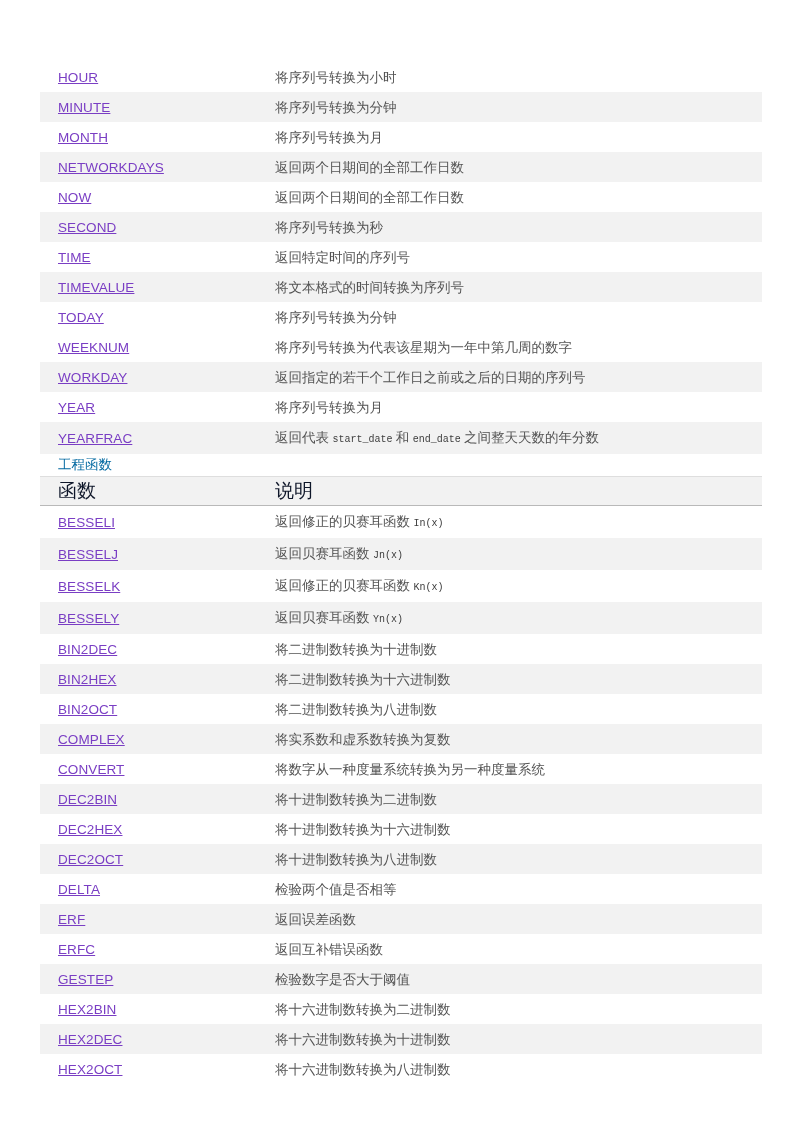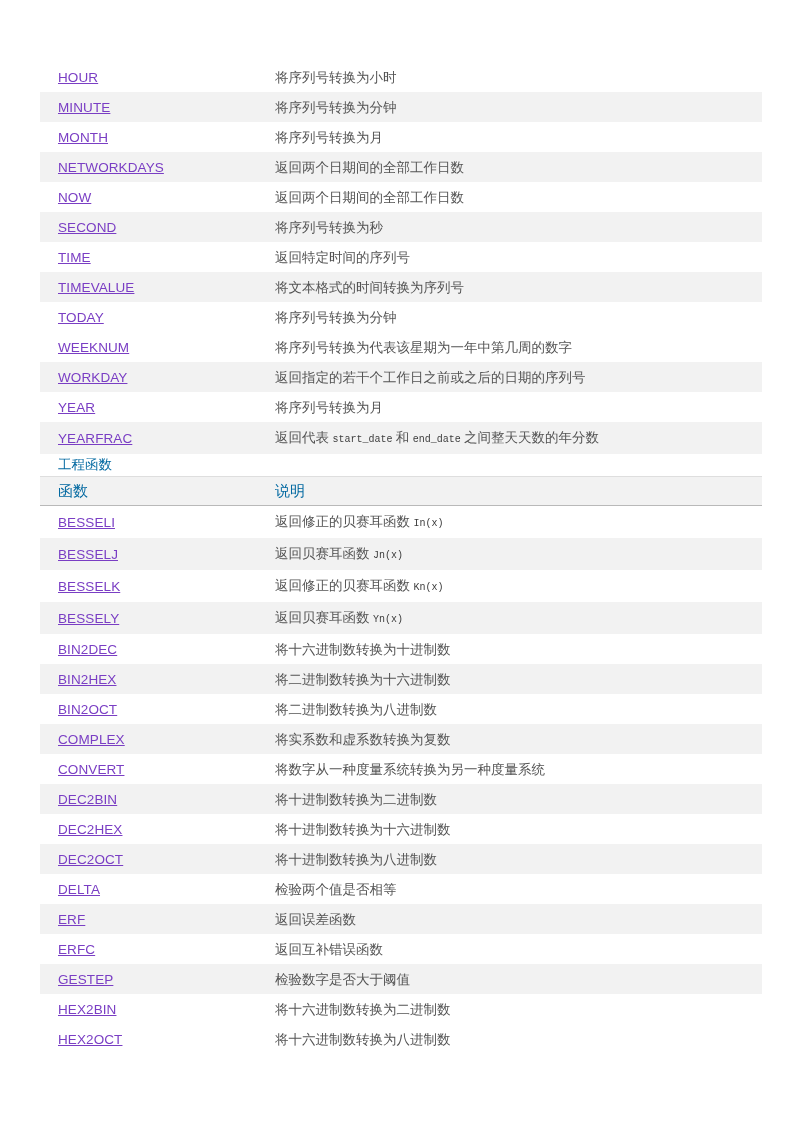--- a/index.html
+++ b/index.html
@@ -52,22 +52,22 @@
   }
 
   table.fn-table tbody tr.odd  { background: #ffffff; }
   table.fn-table tbody tr.even { background: #f2f2f2; }
 
   
   table.fn-table thead tr.hdr {
     background: #f2f2f2;
   }
   table.fn-table thead tr.hdr th {
-    color: #0369a1;
-    font-size: 15px;
+    color: #0f172a;
+    font-size: 19px;
     font-family: Liberation Serif, serif;
     border-bottom: 1px solid #b9b9b9;
     border-top: 1px solid #dedede;
     height: 28px;
     line-height: 28px;
   }
 
   .fn-link {
     color: #7a3ec4;
     font-family: "Liberation Sans", "DejaVu Sans", sans-serif;
@@ -189,21 +189,21 @@
           <tr class="odd">
             <td><span class="fn-link">BESSELK</span></td>
             <td><span class="desc"><span>返回修正的贝赛耳函数 </span><span class="mono">Kn(x)</span></span></td>
           </tr>
           <tr class="even">
             <td><span class="fn-link">BESSELY</span></td>
             <td><span class="desc"><span>返回贝赛耳函数 </span><span class="mono">Yn(x)</span></span></td>
           </tr>
           <tr class="odd">
             <td><span class="fn-link">BIN2DEC</span></td>
-            <td><span class="desc">将十六进制数转换为十进制数</span></td>
+            <td><span class="desc">将二进制数转换为十进制数</span></td>
           </tr>
           <tr class="even">
             <td><span class="fn-link">BIN2HEX</span></td>
             <td><span class="desc">将二进制数转换为十六进制数</span></td>
           </tr>
           <tr class="odd">
             <td><span class="fn-link">BIN2OCT</span></td>
             <td><span class="desc">将二进制数转换为八进制数</span></td>
           </tr>
           <tr class="even">
@@ -238,20 +238,24 @@
             <td><span class="fn-link">ERFC</span></td>
             <td><span class="desc">返回互补错误函数</span></td>
           </tr>
           <tr class="even">
             <td><span class="fn-link">GESTEP</span></td>
             <td><span class="desc">检验数字是否大于阈值</span></td>
           </tr>
           <tr class="odd">
             <td><span class="fn-link">HEX2BIN</span></td>
             <td><span class="desc">将十六进制数转换为二进制数</span></td>
+          </tr>
+          <tr class="even">
+            <td><span class="fn-link">HEX2DEC</span></td>
+            <td><span class="desc">将十六进制数转换为十进制数</span></td>
           </tr>
           <tr class="odd">
             <td><span class="fn-link">HEX2OCT</span></td>
             <td><span class="desc">将十六进制数转换为八进制数</span></td>
           </tr>
         </tbody>
       </table>
     </div>
 </div>
 

